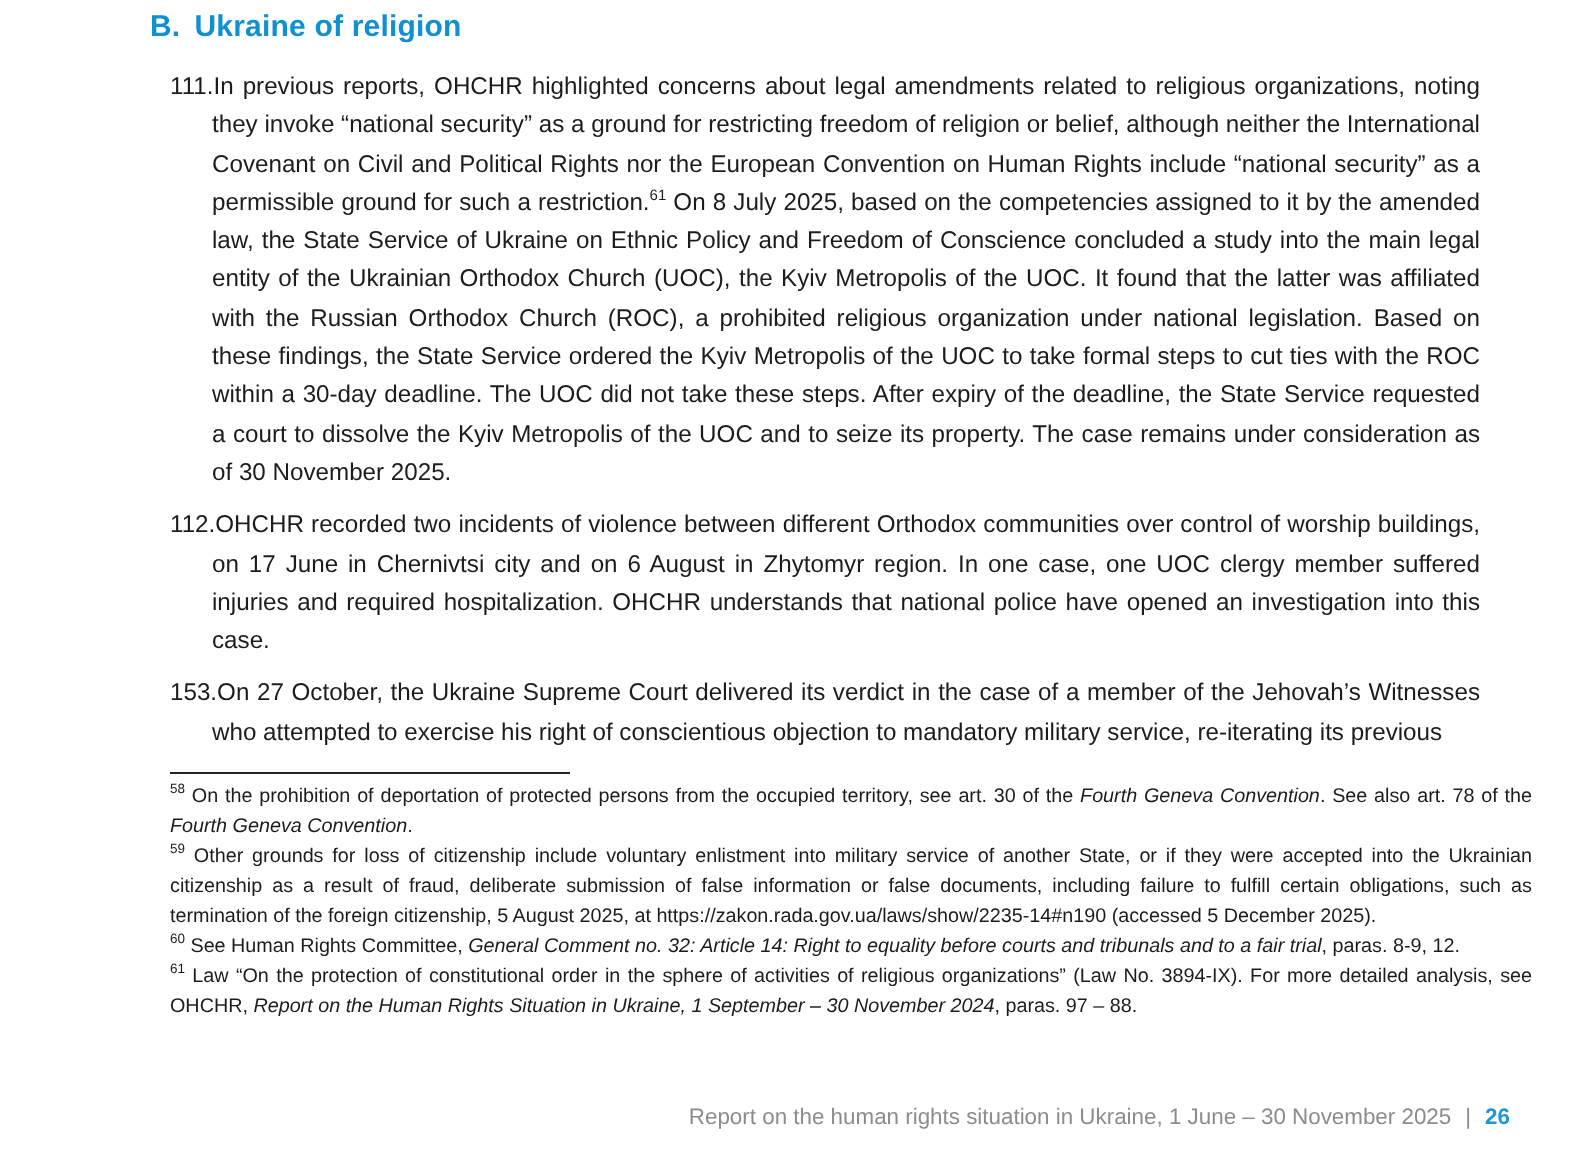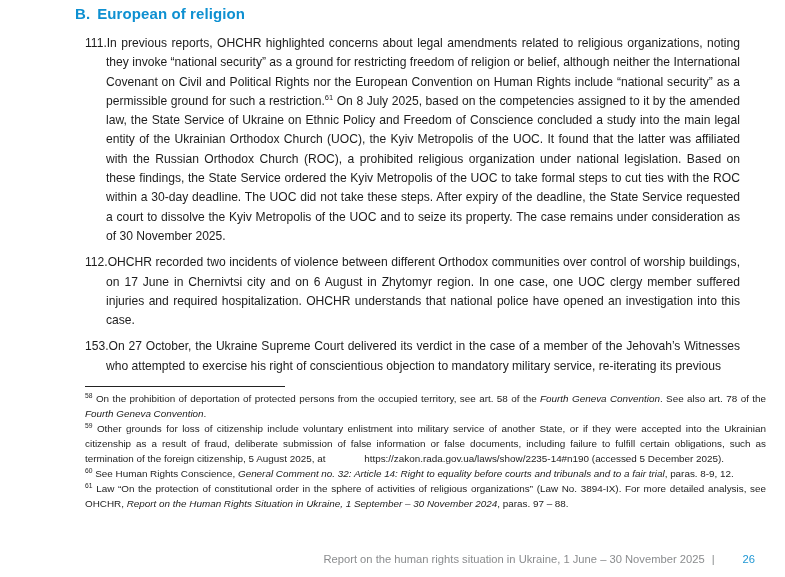--- a/index.html
+++ b/index.html
@@ -37,55 +37,55 @@
     position:absolute;left:85px;top:386px;width:200px;height:0;
     border-top:1.2px solid #222;
   }
   .footnotes{
     position:absolute;left:85px;top:391px;width:681px;
     font-size:9.9px;line-height:15px;text-align:justify;
   }
   .fn{margin:0;}
   .fn sup{font-size:0.68em;line-height:0;vertical-align:super;}
   .fn i{font-style:italic;}
-  .fn-link{color:inherit;text-decoration:none;cursor:pointer;margin-left:36px;}
+  .fn-link{color:inherit;text-decoration:none;cursor:pointer;}
   .footer{
     position:absolute;right:30px;top:553px;
     font-size:11.2px;color:var(--footer-gray);
     white-space:nowrap;
   }
   .footer .sep{margin:0 7px;color:var(--footer-gray);}
-  .footer .pageno{color:var(--page-number-blue);font-weight:normal;margin-left:21px;}
+  .footer .pageno{color:var(--page-number-blue);font-weight:bold;}
 </style>
 </head>
 <body>
 
 <div>
 
-  <h2 class="heading"><span class="sec-label">B.</span><span>European of religion</span></h2>
+  <h2 class="heading"><span class="sec-label">B.</span><span>Ukraine of religion</span></h2>
 
   <div class="content">
 
     <p class="para"><span class="pnum">111.</span><span>In previous reports, OHCHR highlighted concerns about legal amendments related to religious organizations, noting they invoke “national security” as a ground for restricting freedom of religion or belief,  although neither the International Covenant on Civil and Political Rights nor the European Convention on Human Rights include “national security” as a permissible ground for such a restriction.</span><sup>61</sup><span> On 8 July 2025, based on the competencies assigned to it by the amended law, the State Service of Ukraine on Ethnic Policy and Freedom of Conscience concluded a study into the main legal entity of the Ukrainian Orthodox Church (UOC), the Kyiv Metropolis of the UOC. It found that the latter was affiliated with the Russian Orthodox Church (ROC), a prohibited religious organization under national legislation. Based on these findings, the State Service ordered the Kyiv Metropolis of the UOC to take formal steps to cut ties with the ROC within a 30-day deadline. The UOC did not take these steps. After expiry of the deadline, the State Service requested a court to dissolve the Kyiv Metropolis of the UOC and to seize its property. The case remains under consideration as of 30 November 2025.</span></p>
 
     <p class="para"><span class="pnum">112.</span><span>OHCHR recorded two incidents of violence between different Orthodox communities over control of worship buildings, on 17 June in Chernivtsi city and on 6 August in Zhytomyr region. In one case, one UOC clergy member suffered injuries and required hospitalization. OHCHR understands that national police have opened an investigation into this case.</span></p>
 
     <p class="para"><span class="pnum">153.</span><span>On 27 October, the Ukraine Supreme Court delivered its verdict in the case of a member of the Jehovah’s Witnesses who attempted to exercise his right of conscientious objection to mandatory military service, re-iterating its previous</span></p>
 
   </div>
 
   <div class="fnsep"></div>
 
   <div class="footnotes">
 
-    <p class="fn"><sup>58</sup><span> On the prohibition of deportation of protected persons from the occupied territory, see art. 58 of the </span><i>Fourth Geneva Convention</i><span>. See also art. 78 of the </span><i>Fourth Geneva Convention</i><span>.</span></p>
+    <p class="fn"><sup>58</sup><span> On the prohibition of deportation of protected persons from the occupied territory, see art. 30 of the </span><i>Fourth Geneva Convention</i><span>. See also art. 78 of the </span><i>Fourth Geneva Convention</i><span>.</span></p>
 
     <p class="fn"><sup>59</sup><span> Other grounds for loss of citizenship include voluntary enlistment into military service of another State, or if they were accepted into the Ukrainian citizenship as a result of fraud, deliberate submission of false information or false documents, including failure to fulfill certain obligations, such as termination of the foreign citizenship, 5 August 2025, at </span><span class="fn-link">https://zakon.rada.gov.ua/laws/show/2235-14#n190</span><span> (accessed 5 December 2025).</span></p>
 
-    <p class="fn"><sup>60</sup><span> See Human Rights Conscience, </span><i>General Comment no. 32: Article 14: Right to equality before courts and tribunals and to a fair trial</i><span>, paras. 8-9, 12.</span></p>
+    <p class="fn"><sup>60</sup><span> See Human Rights Committee, </span><i>General Comment no. 32: Article 14: Right to equality before courts and tribunals and to a fair trial</i><span>, paras. 8-9, 12.</span></p>
 
     <p class="fn"><sup>61</sup><span> Law “On the protection of constitutional order in the sphere of activities of religious organizations” (Law No. 3894-IX). For more detailed analysis, see OHCHR, </span><i>Report on the Human Rights Situation in Ukraine, 1 September – 30 November 2024</i><span>, paras. 97 – 88.</span></p>
 
   </div>
 
   <div class="footer"><span>Report on the human rights situation in Ukraine, 1 June – 30 November 2025</span><span class="sep">|</span><span class="pageno">26</span></div>
 
 </div>
 
 </body></html>

